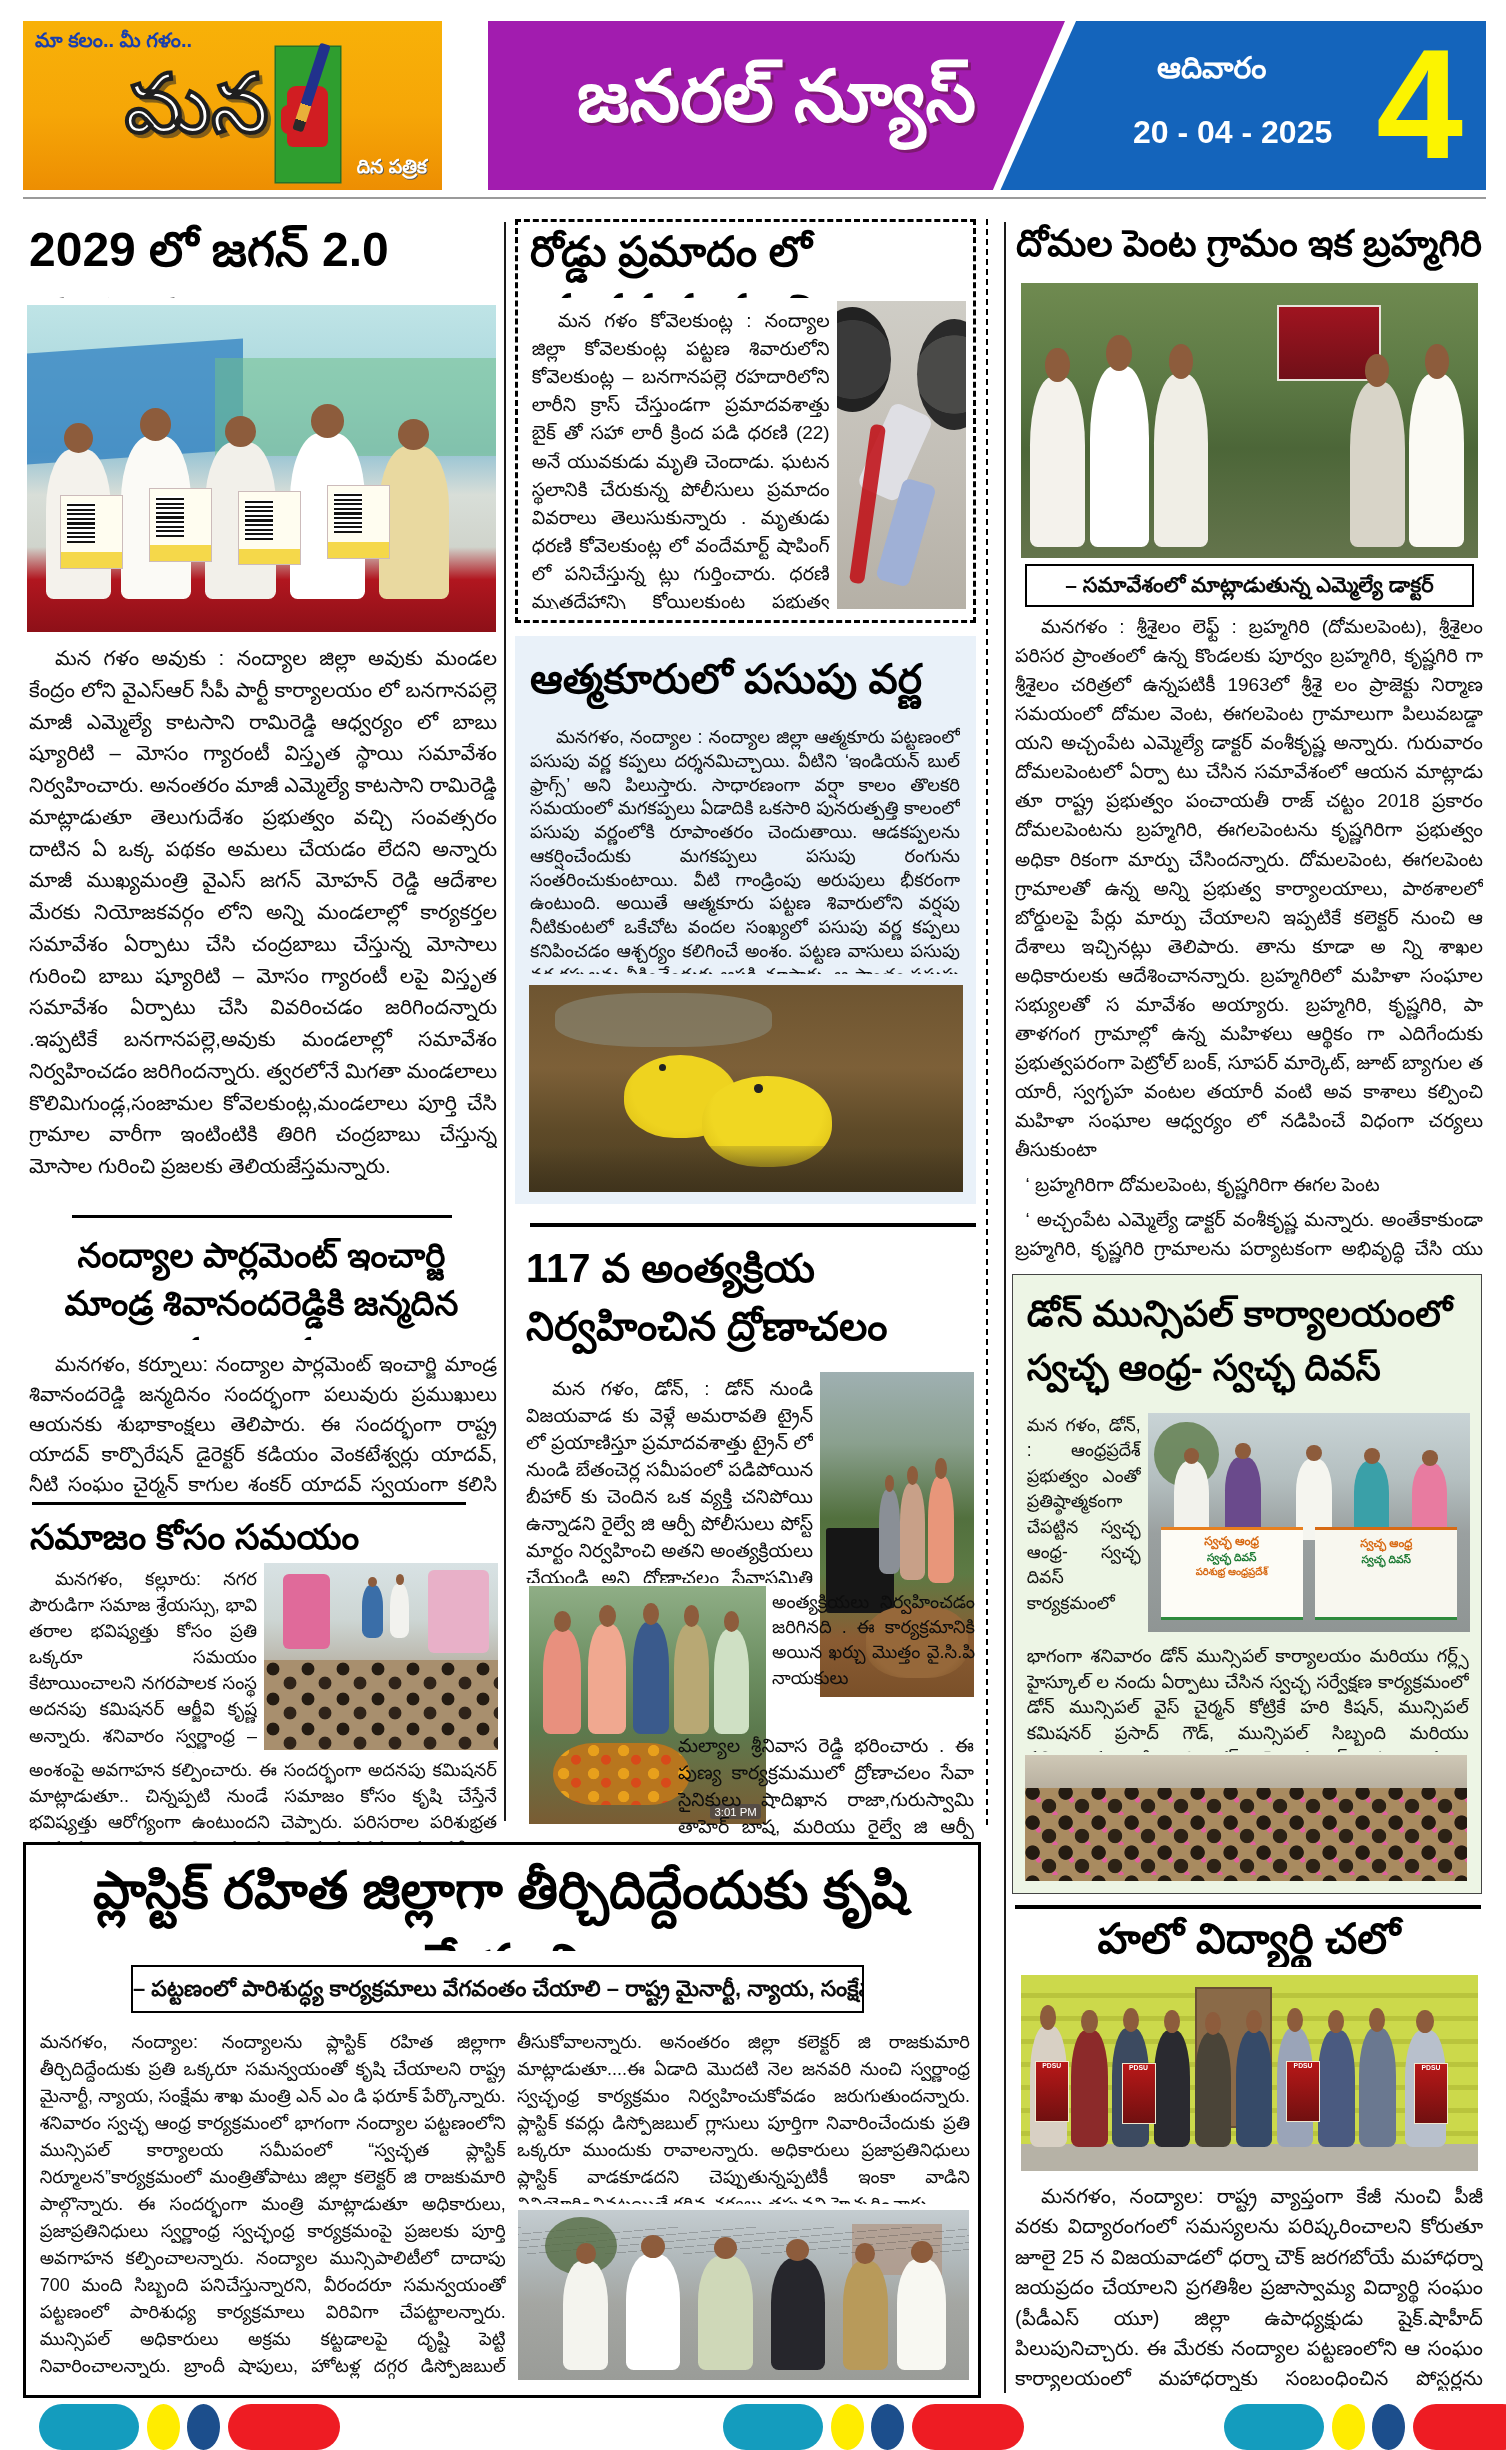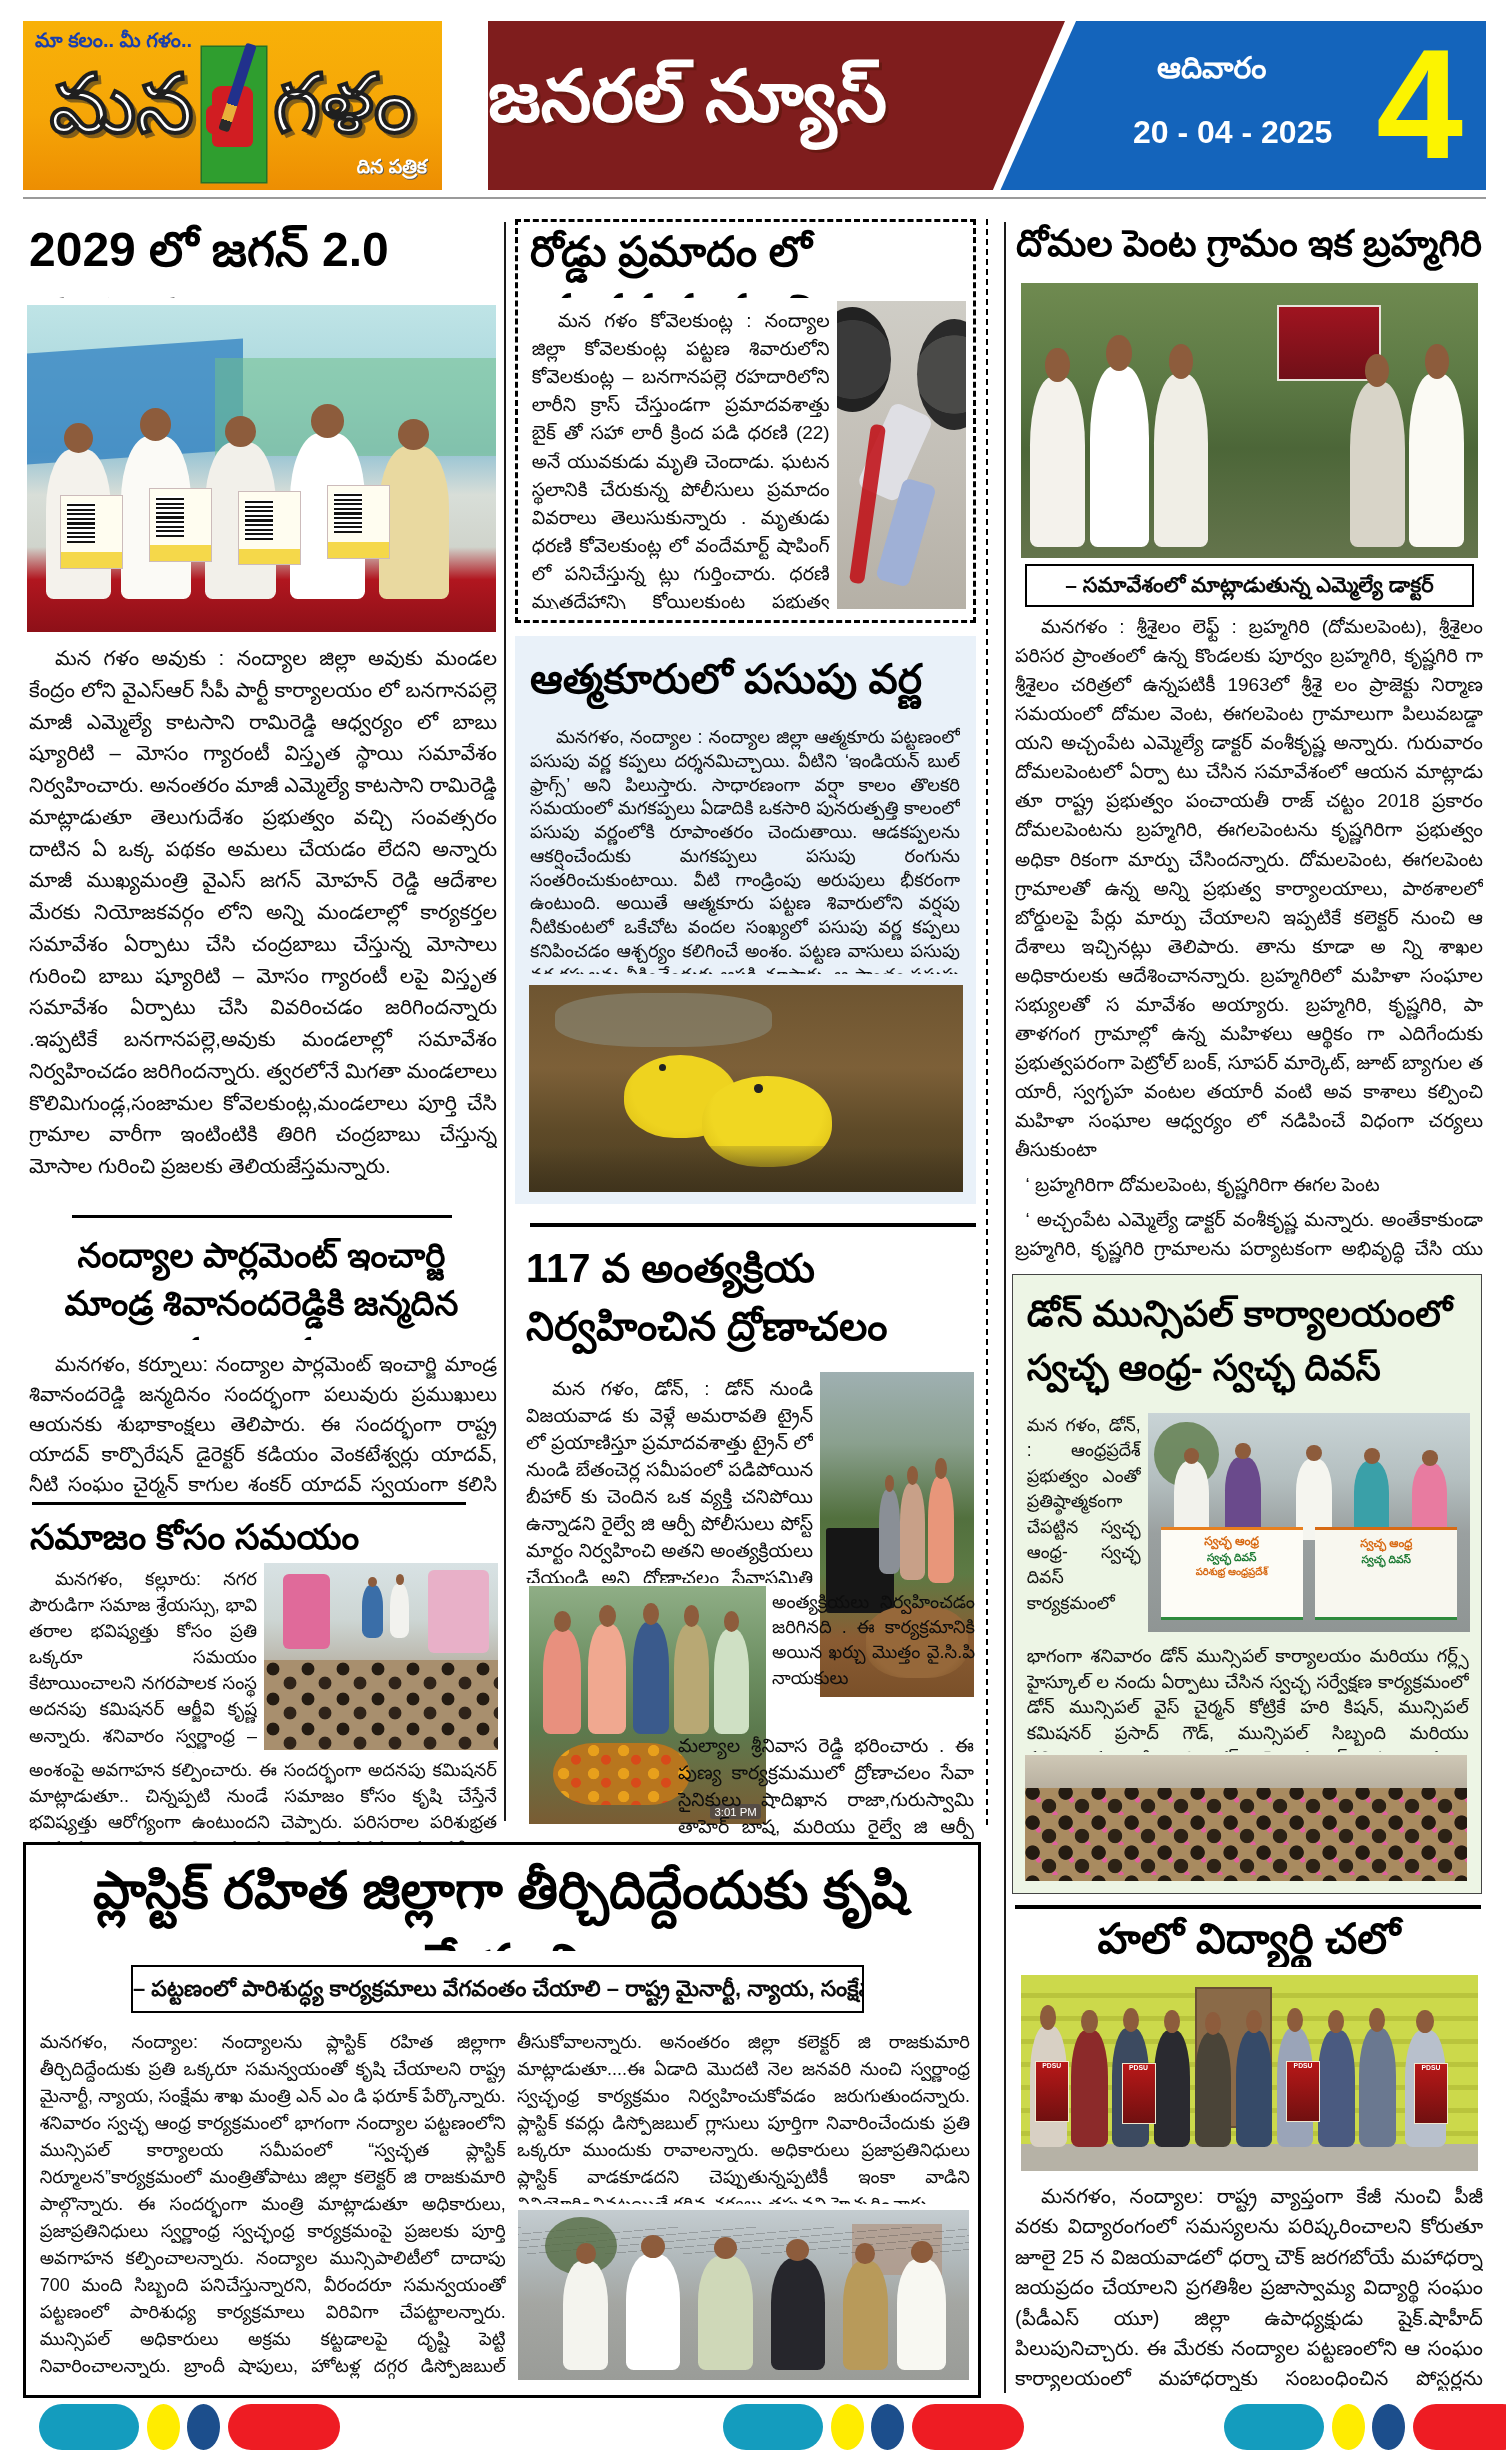--- a/index.html
+++ b/index.html
@@ -17,21 +17,21 @@
   .mast-left{background:linear-gradient(180deg,#F8B108 0%,#F6A607 55%,#ED8E02 100%);overflow:hidden;}
   .tagline{font-weight:bold;color:#1a3fae;font-size:20px;}
   .brandrow{display:flex;align-items:center;justify-content:center;gap:7.6px;}
   .brandtxt{font-size:82px;font-weight:bold;color:#fff;-webkit-text-stroke:1.5px #1f1f1f;
             text-shadow:3.8px 3.8px 0 rgba(40,40,40,.55);}
   .logo{position:relative;width:64px;height:135px;background:#2f9e2f;box-shadow:0 0 0 1.5px #23722a;}
   .fist{position:absolute;left:10.6px;top:39px;width:41px;height:61px;background:#d11d22;border-radius:9px 9px 6px 6px;}
   .thumb{position:absolute;left:4.6px;top:58px;width:15px;height:29px;background:#d11d22;border-radius:7.6px;}
   .pencil{position:absolute;left:30px;top:-4.6px;width:10.6px;height:91px;background:linear-gradient(180deg,#21318c 0 70%,#e8b03a 70% 88%,#2a2a2a 88%);transform:rotate(18deg);border-radius:3px;}
   .brandsub{font-weight:bold;color:#fff;font-size:19px;text-shadow:0.8px 0.8px 0 #555;}
-  .mast-mid{background:#7f1d1d;clip-path:polygon(0 0,100% 0,87.5% 100%,0 100%);display:flex;align-items:center;justify-content:flex-start;}
+  .mast-mid{background:#a21caf;clip-path:polygon(0 0,100% 0,87.5% 100%,0 100%);display:flex;align-items:center;justify-content:center;}
   .section-title{font-size:72px;font-weight:bold;color:#fff;text-shadow:3px 3px 0 rgba(60,20,0,.35);white-space:nowrap;}
   .mast-right{background:#1464BB;clip-path:polygon(16% 0,100% 0,100% 100%,0.5% 100%);}
   .weekday,.dateline{font-weight:bold;color:#fff;}
   .pagenum{font-weight:bold;color:#FCF400;font-size:156px;line-height:1;}
   
   .photo{overflow:hidden;}
   .pn{position:absolute;border-radius:40% 40% 7.6px 7.6px;}
   .pn::before{content:"";position:absolute;left:28%;top:-17%;width:44%;height:20%;border-radius:50%;background:#8d5c3c;}
   .qrposter{position:absolute;background:#fffdf0;border:0.8px solid #cbb;}
   .qr{position:absolute;left:10%;top:10%;width:46%;height:56%;
@@ -58,21 +58,20 @@
   <header>
     <div class="abs mast-left" style="left:23px;top:21px;width:419px;height:169px;">
       <div class="abs tagline" style="left:12px;top:7.6px;">మా కలం.. మీ గళం..</div>
       <div class="abs brandrow" style="left:0;top:26px;width:100%;">
         <span class="brandtxt">మన</span>
         <span class="logo">
             <span class="fist"></span>
             <span class="thumb"></span>
             <span class="pencil"></span>
           </span>
-        <span class="brandtxt">గళం</span>
       </div>
       <div class="abs brandsub" style="right:15px;bottom:7.6px;">దిన పత్రిక</div>
     </div>
     <div class="abs mast-mid" style="left:488px;top:21px;width:577px;height:169px;">
       <span class="section-title">జనరల్ న్యూస్</span>
     </div>
     <div class="abs mast-right" style="left:998px;top:21px;width:488px;height:169px;">
       <div class="abs weekday" style="left:159px;top:30px;font-size:30px;">ఆదివారం</div>
       <div class="abs dateline" style="left:135px;top:93px;font-size:32px;">20 - 04 - 2025</div>
       <div class="abs pagenum" style="right:23px;top:4.6px;">4</div>

